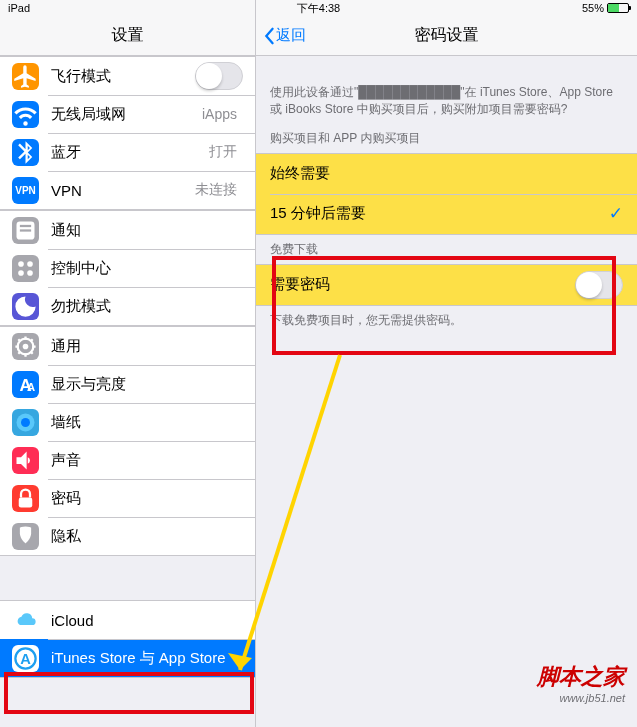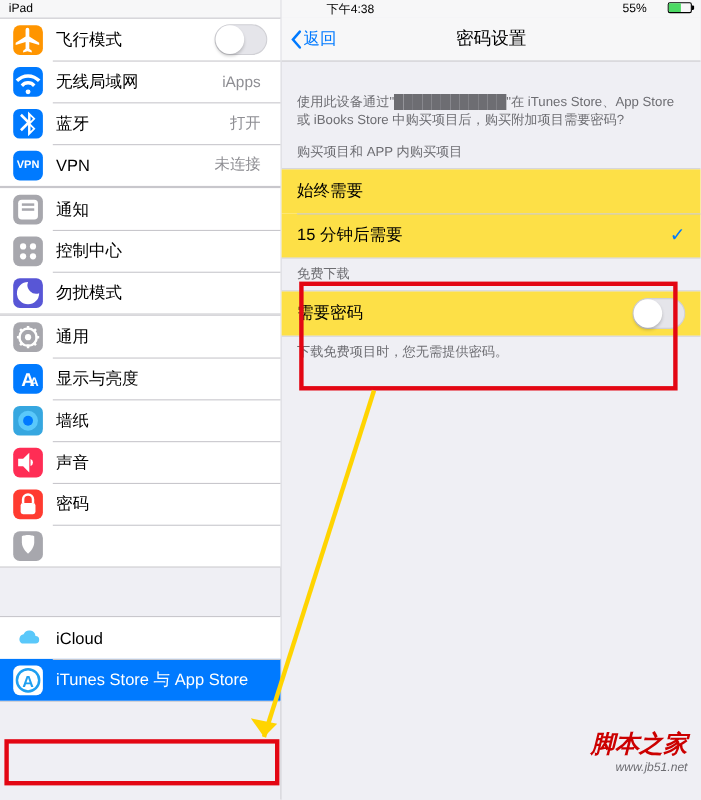--- a/index.html
+++ b/index.html
@@ -1,20 +1,20 @@
 <!DOCTYPE html>
 <html><head>
 <meta charset="utf-8">
 <style>
 *{margin:0;padding:0;box-sizing:border-box;font-family:-apple-system,"Helvetica Neue",sans-serif}
 body{width:637px;height:727px;background:#efeff4;display:flex;position:relative;overflow:hidden}
 .left{width:256px;border-right:1px solid #c8c7cc;display:flex;flex-direction:column;background:#efeff4}
 .right{flex:1;display:flex;flex-direction:column;background:#efeff4}
 .status{height:16px;font-size:11px;color:#000;display:flex;justify-content:space-between;align-items:center;padding:0 8px;background:#f7f7f8}
-.status-r{display:flex;align-items:flex-start;gap:19px}
+.status-r{display:flex;align-items:center;gap:3px}
 .batt{display:inline-flex;align-items:center;width:22px;height:10px;border:1px solid #000;border-radius:2px;position:relative}
 .batt::after{content:"";position:absolute;right:-3px;top:2px;width:2px;height:4px;background:#000;border-radius:0 1px 1px 0}
 .batt-fill{background:#4cd964;height:100%;width:55%;border-radius:1px 0 0 1px}
 .header{height:40px;display:flex;align-items:center;justify-content:center;background:#f7f7f8;border-bottom:1px solid #c8c7cc;position:relative;font-size:16px;font-weight:500}
 .back{position:absolute;left:6px;color:#007aff;display:flex;align-items:center;font-size:15px}
 .back svg{width:14px;height:18px}
 .group{background:#fff;border-top:1px solid #c8c7cc;border-bottom:1px solid #c8c7cc}
 .row{height:38px;display:flex;align-items:center;padding:0 12px;position:relative}
 .row+.row::before{content:"";position:absolute;left:48px;right:0;top:0;height:1px;background:#c8c7cc}
 .icon{width:27px;height:27px;border-radius:6px;margin-right:12px;display:flex;align-items:center;justify-content:center;flex-shrink:0}
@@ -37,20 +37,23 @@
 .wm2{color:#6d6d72;font-size:11px}
 .arrow{position:absolute;pointer-events:none}
 </style>
 </head>
 <body>
 
 <div class="left">
   <div class="status">
     <span>iPad</span>
   </div>
+  <div class="header">
+      <span>设置</span>
+    </div>
   <div id="g1" class="group">
       <div class="row">
         <div class="icon" style="background: rgb(255, 149, 0);">
           <svg viewBox="0 0 24 24">
             <path fill="#fff" d="M21 16v-2l-8-5V3.5a1.5 1.5 0 0 0-3 0V9l-8 5v2l8-2.5V19l-2 1.5V22l3.5-1 3.5 1v-1.5L13 19v-5.5l8 2.5z"></path>
           </svg>
         </div>
         <span class="lbl">飞行模式</span>
         <span class="toggle"></span>
       </div>
@@ -156,20 +159,21 @@
           </svg>
         </div>
         <span class="lbl">密码</span>
       </div>
       <div class="row">
         <div class="icon" style="background: rgb(167, 167, 173);">
           <svg viewBox="0 0 24 24">
             <path fill="#fff" d="M12 3c-3 0-5 1-5 1v5c0 5 5 9 5 9s5-4 5-9V4s-2-1-5-1z"></path>
           </svg>
         </div>
+        <span class="lbl">隐私</span>
       </div>
     </div>
   <div id="g4" class="group" style="margin-top:44px">
       <div class="row">
         <div class="icon" style="background: rgb(255, 255, 255);">
           <svg viewBox="0 0 24 24">
             <path fill="#5ac8fa" d="M18 16a3 3 0 0 0 0-6 5 5 0 0 0-9.6-1.4A4 4 0 0 0 7 16h11z"></path>
           </svg>
         </div>
         <span class="lbl">iCloud</span>

